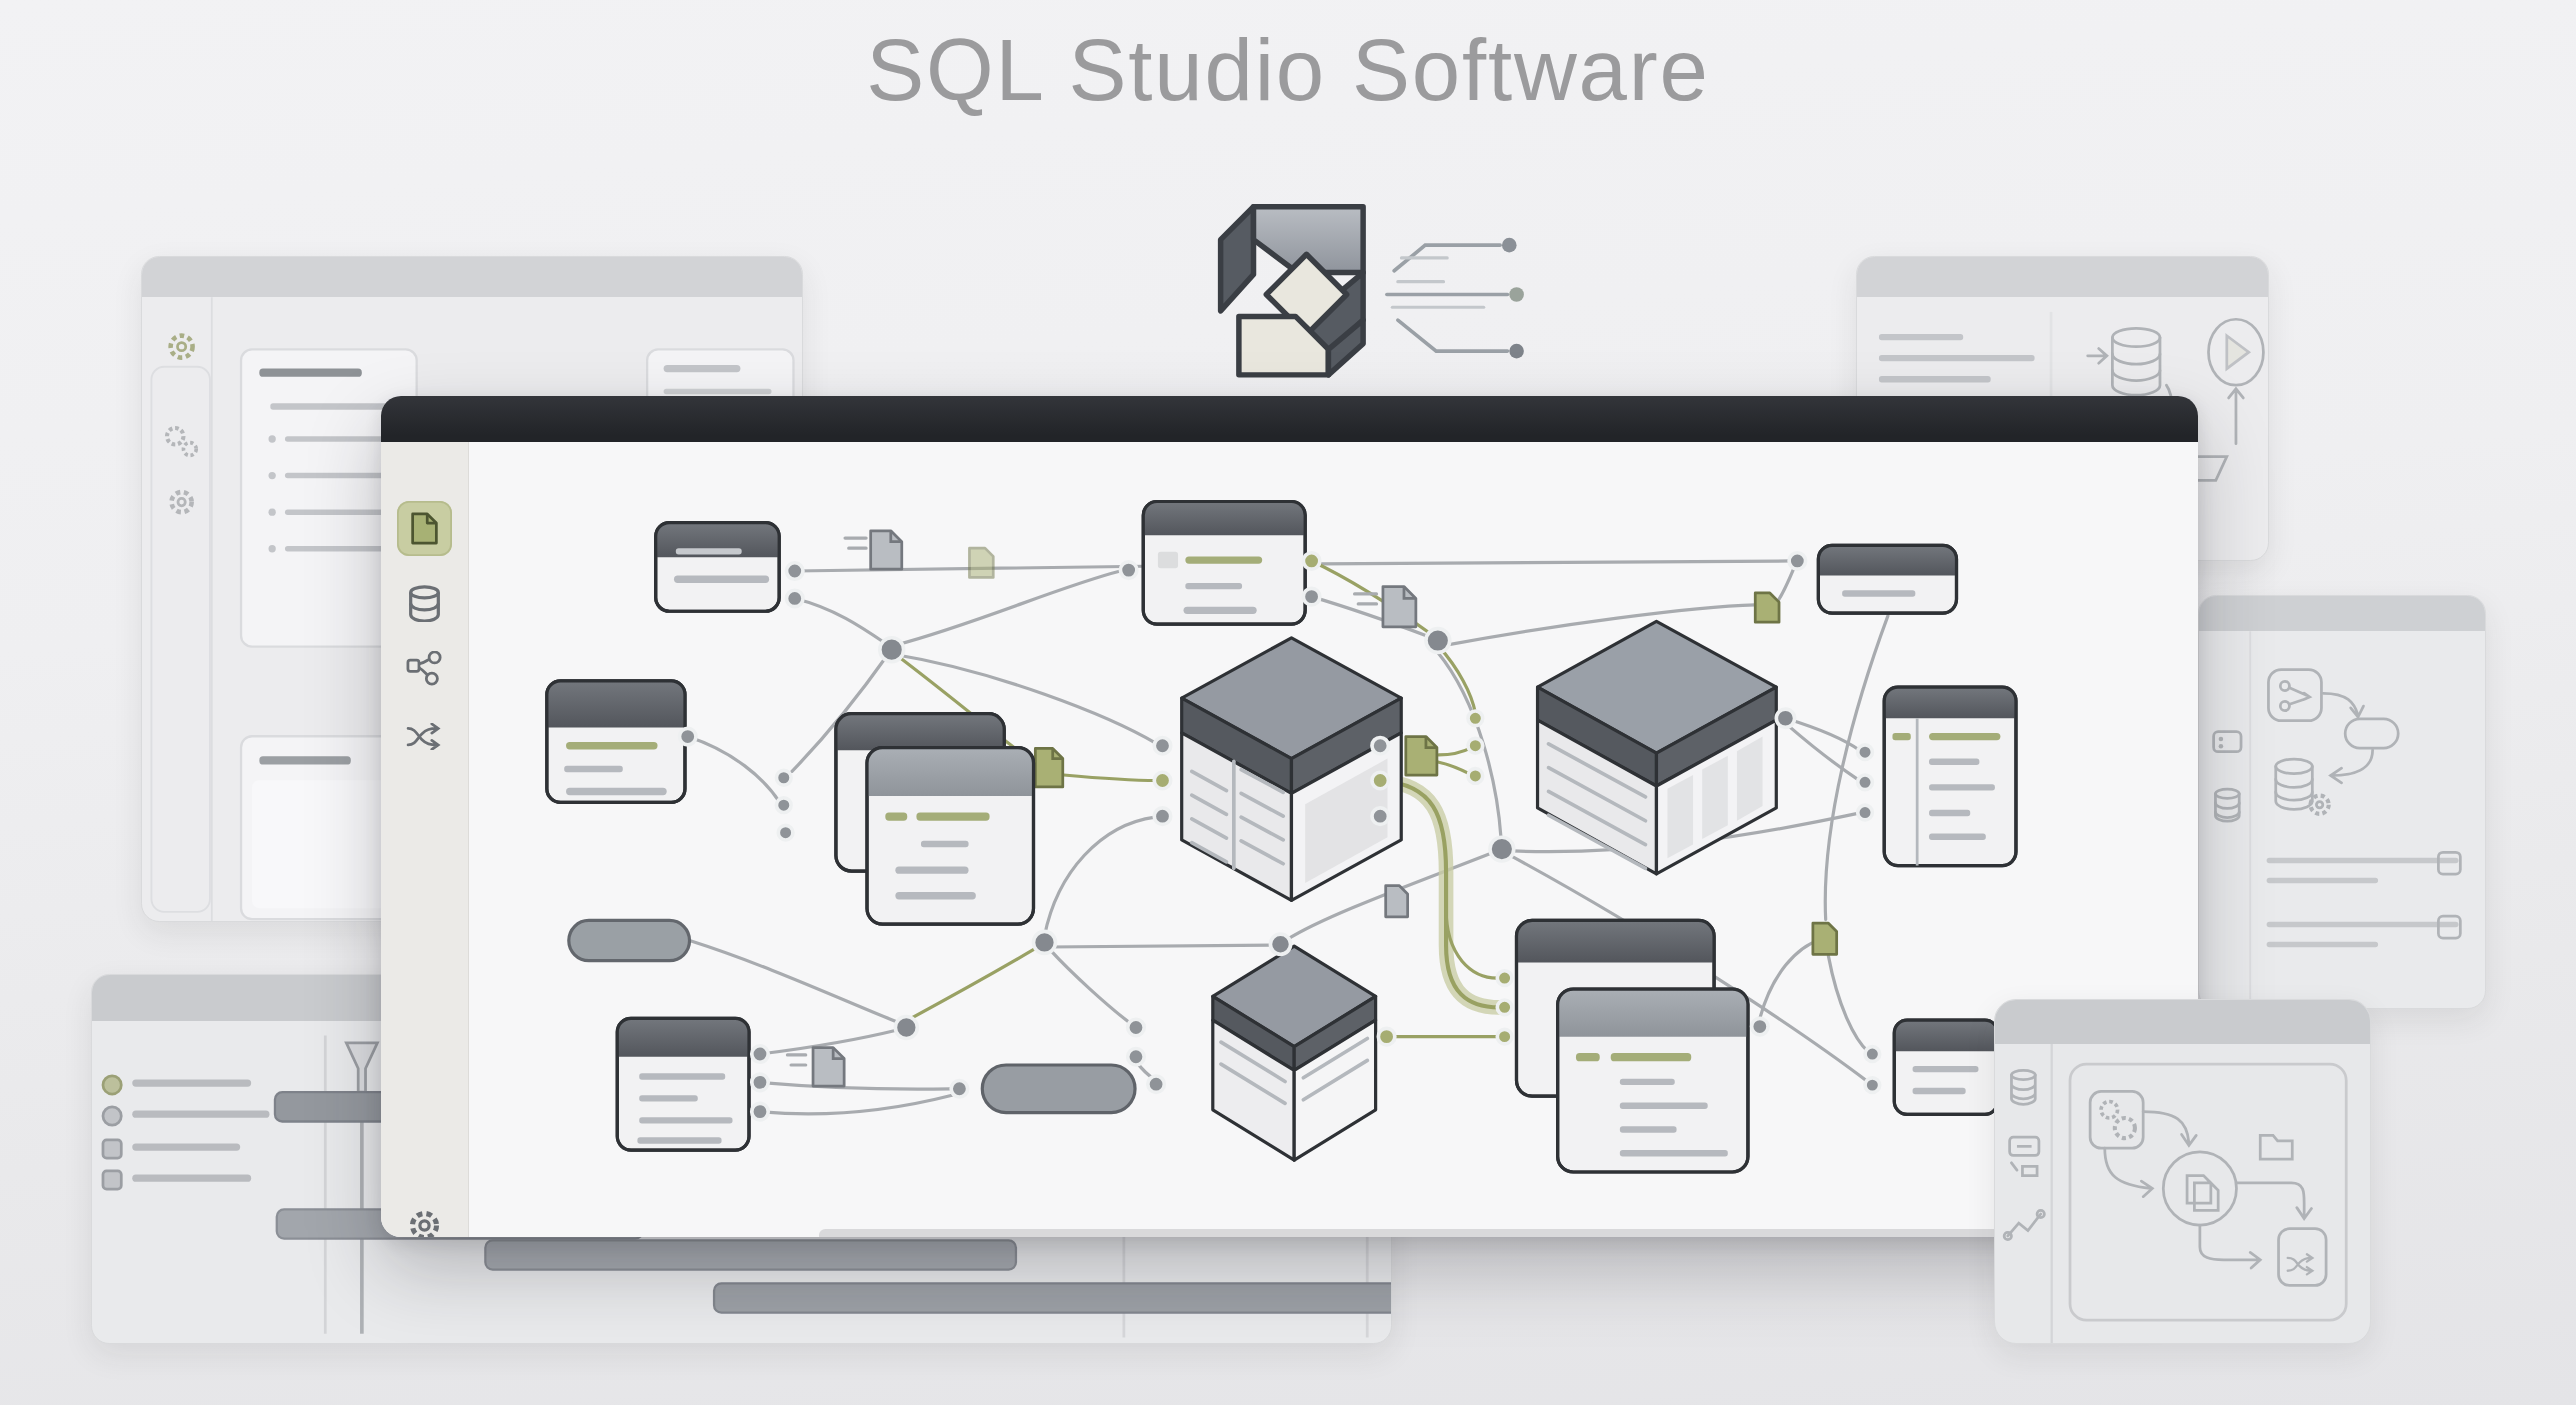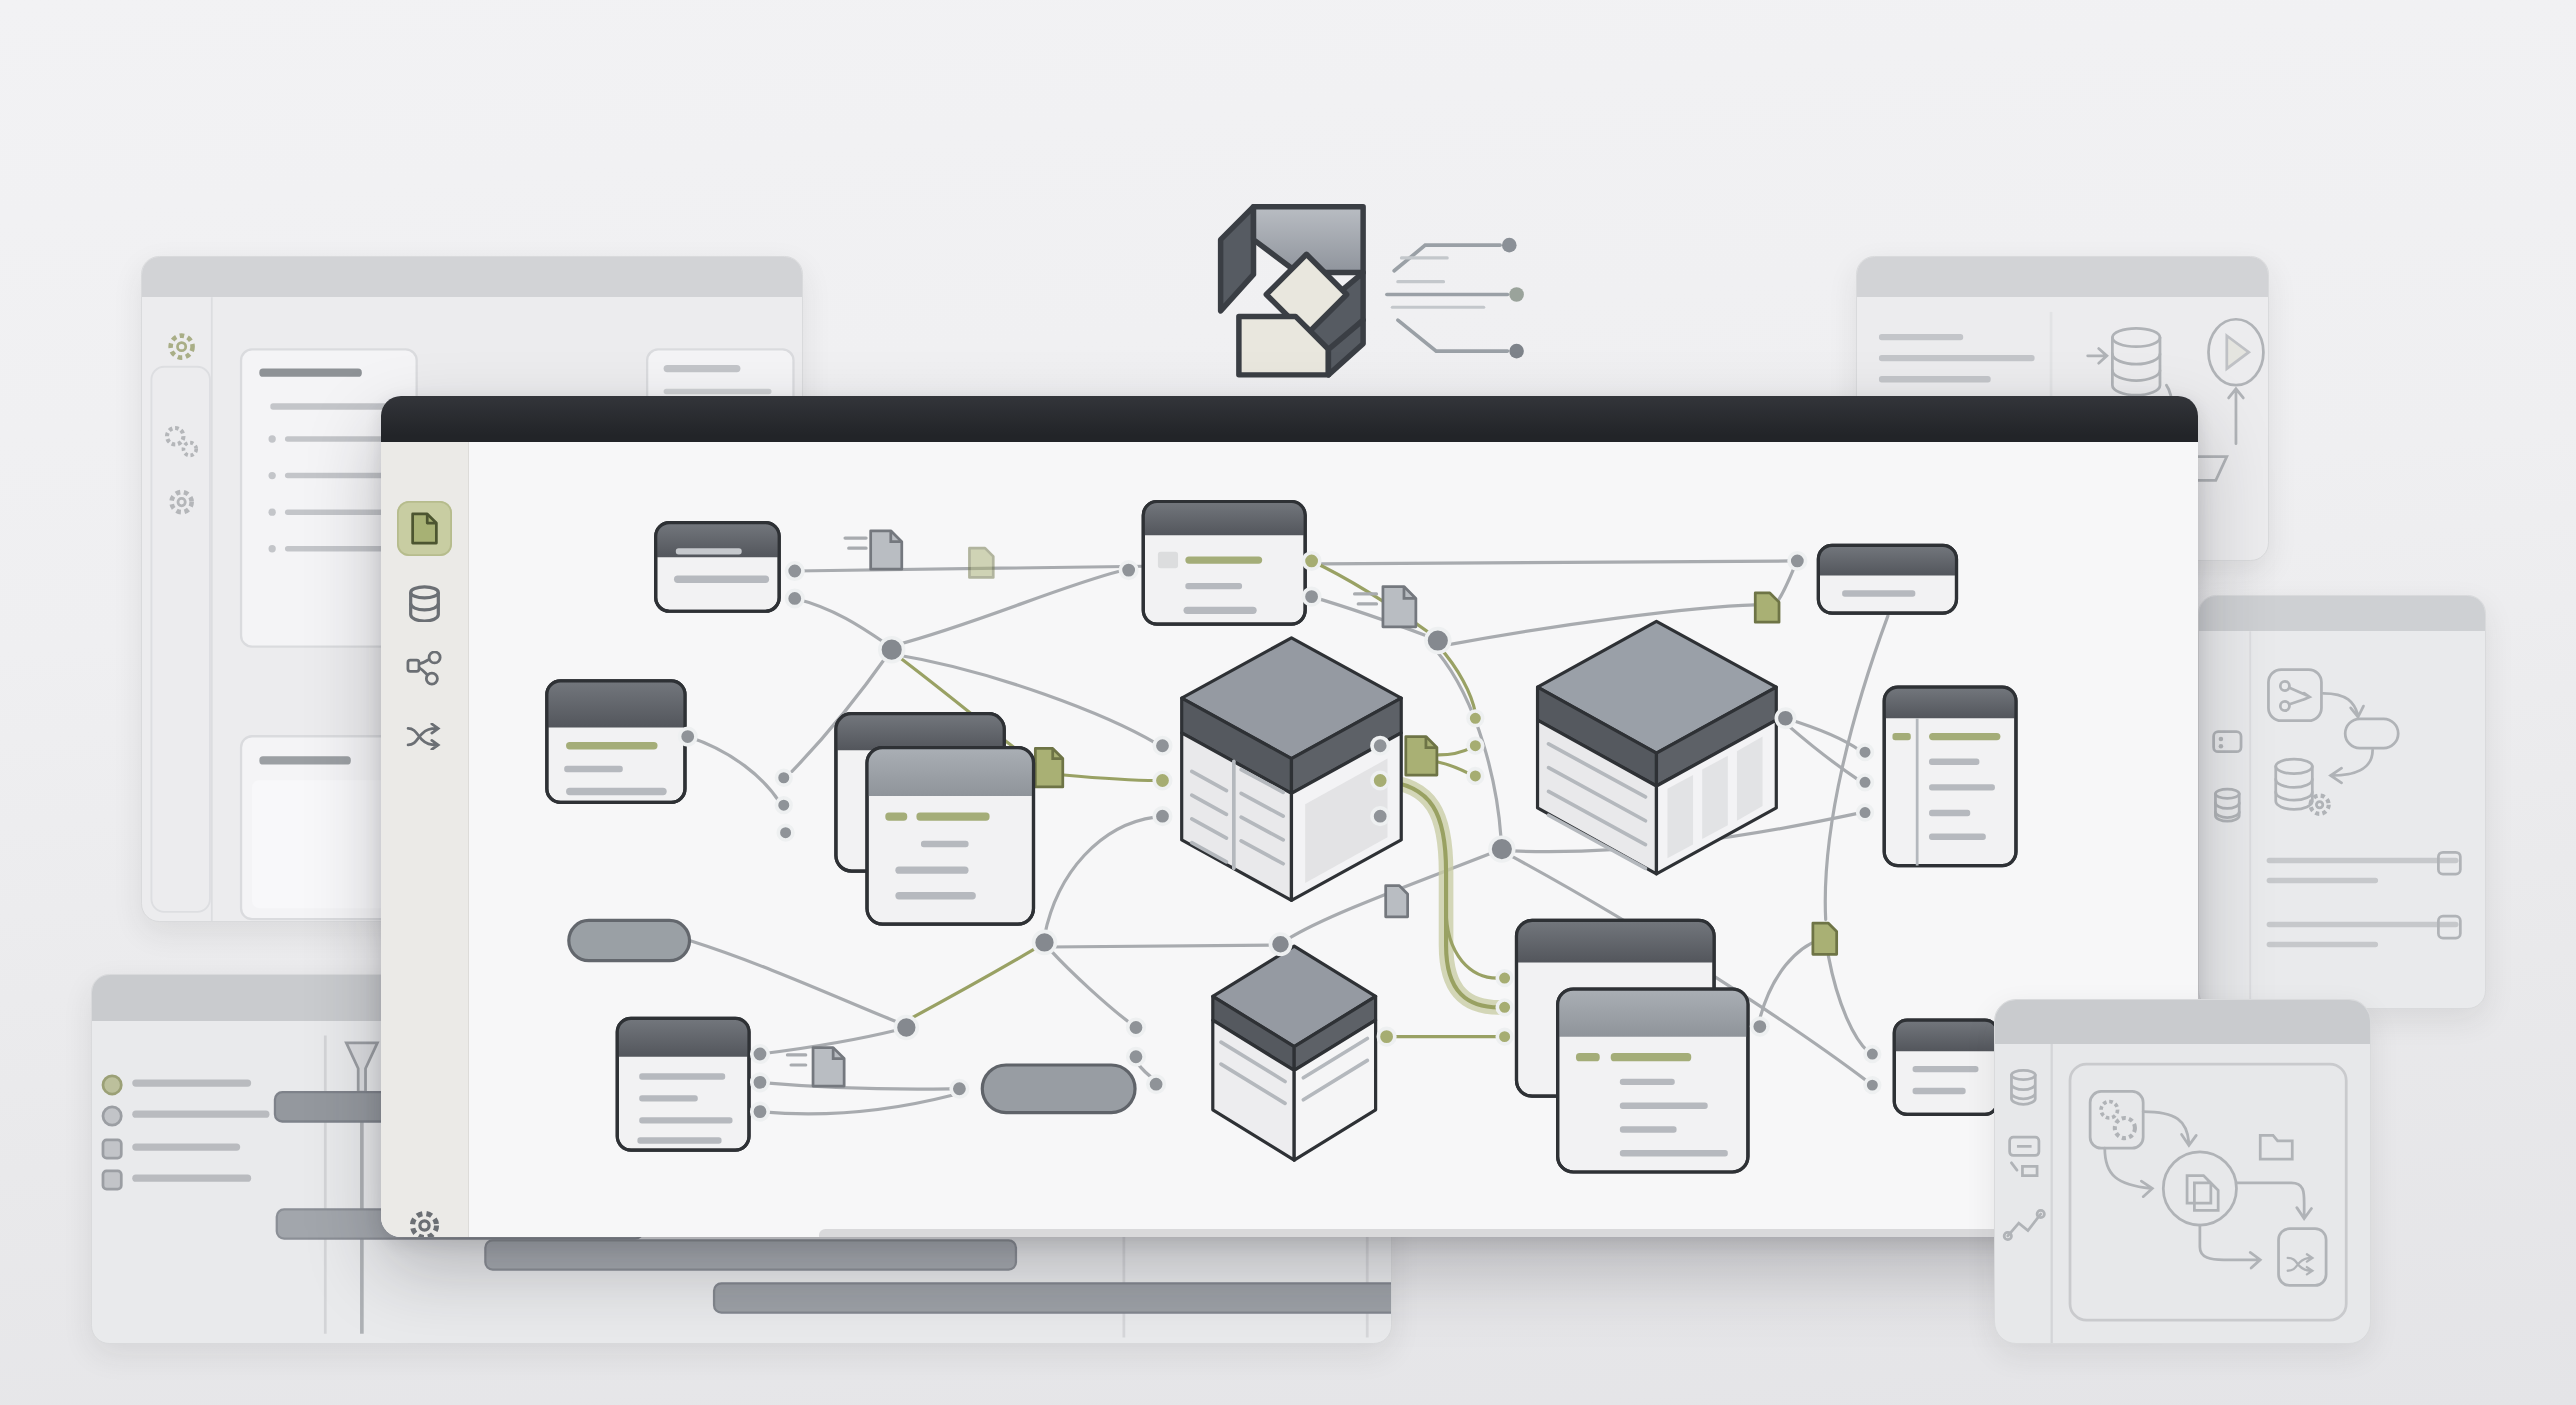--- a/index.html
+++ b/index.html
@@ -185,20 +185,21 @@
         <path d="M278 74 h34 l-13 28 v26 h-8 v-26 z" fill="#dcdde0" stroke="#9b9ea3" stroke-width="3"></path>
         <line x1="295" y1="128" x2="295" y2="392" stroke="#aeb1b5" stroke-width="4"></line>
       </g>
       <rect x="200" y="128" width="400" height="32" rx="8" fill="#94989e" stroke="#7e828a" stroke-width="2.5"></rect>
       <rect x="202" y="256" width="400" height="32" rx="8" fill="#a2a6ac" stroke="#8b8f96" stroke-width="2.5"></rect>
       <rect x="430" y="290" width="580" height="32" rx="8" fill="#a6aab0" stroke="#8b8f96" stroke-width="2.5"></rect>
       <rect x="680" y="337" width="805" height="32" rx="8" fill="#9ca0a6" stroke="#83878e" stroke-width="2.5"></rect>
     </svg>
   </div>
 
+  <h1 class="app-title">SQL Studio Software</h1>
   <svg style="position:absolute;left:1206px;top:183px;" width="338" height="212" viewBox="0 0 370 232">
     <defs>
       <linearGradient id="lgTop" x1="0" y1="0" x2="0" y2="1">
         <stop offset="0" stop-color="#b9bdc3"></stop>
           <stop offset="1" stop-color="#8f949c"></stop>
       </linearGradient>
     </defs>
 
     <g stroke="#3a3e44" stroke-width="6" stroke-linejoin="round">
       <polygon points="16,62 52,26 52,100 16,140" fill="#565b62"></polygon>

